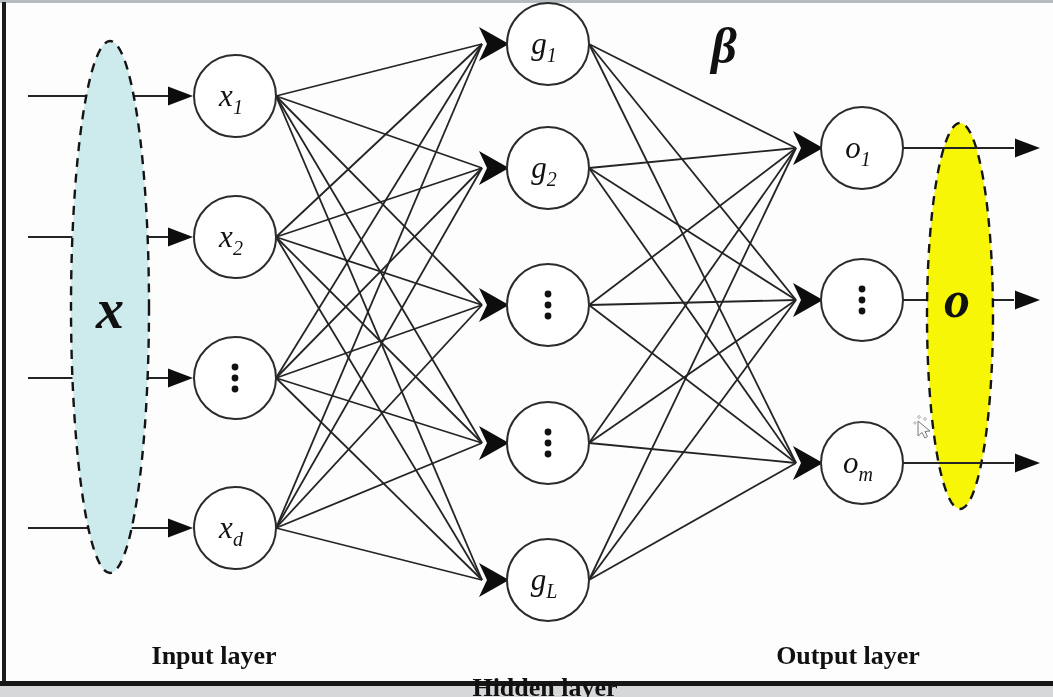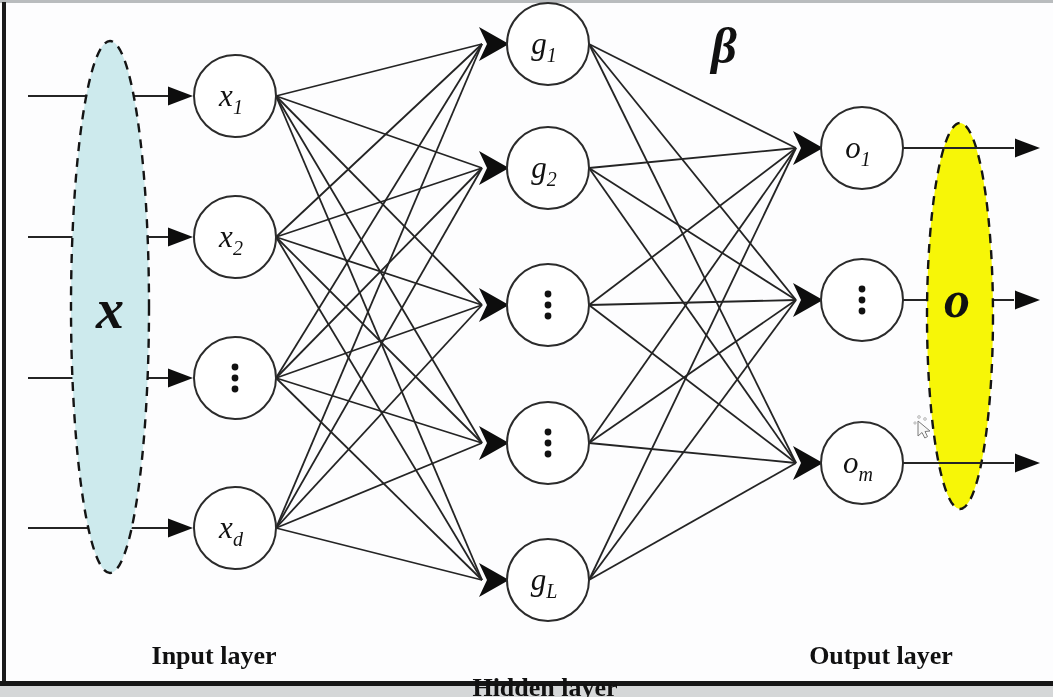--- a/index.html
+++ b/index.html
@@ -159,14 +159,14 @@
         <circle cx="-3" cy="2" r="1.2" fill="#ececec" stroke="#9a9a9a" stroke-width="0.6"></circle>
       </g>
     </svg>
 
   <div class="veclabel" id="label-x" style="left:110px;top:309px;">x</div>
   <div class="veclabel" id="label-beta" style="left:724px;top:46px;">β</div>
   <div class="veclabel" id="label-o" style="left:957px;top:299px;">o</div>
 
   <div class="caption" style="left:214px;top:656px;">Input layer</div>
   <div class="caption" style="left:545px;top:688px;">Hidden layer</div>
-  <div class="caption" style="left:881px;top:656px;">Output layer</div>
+  <div class="caption" style="left:848px;top:656px;">Output layer</div>
 </div>
 
 </body></html>

